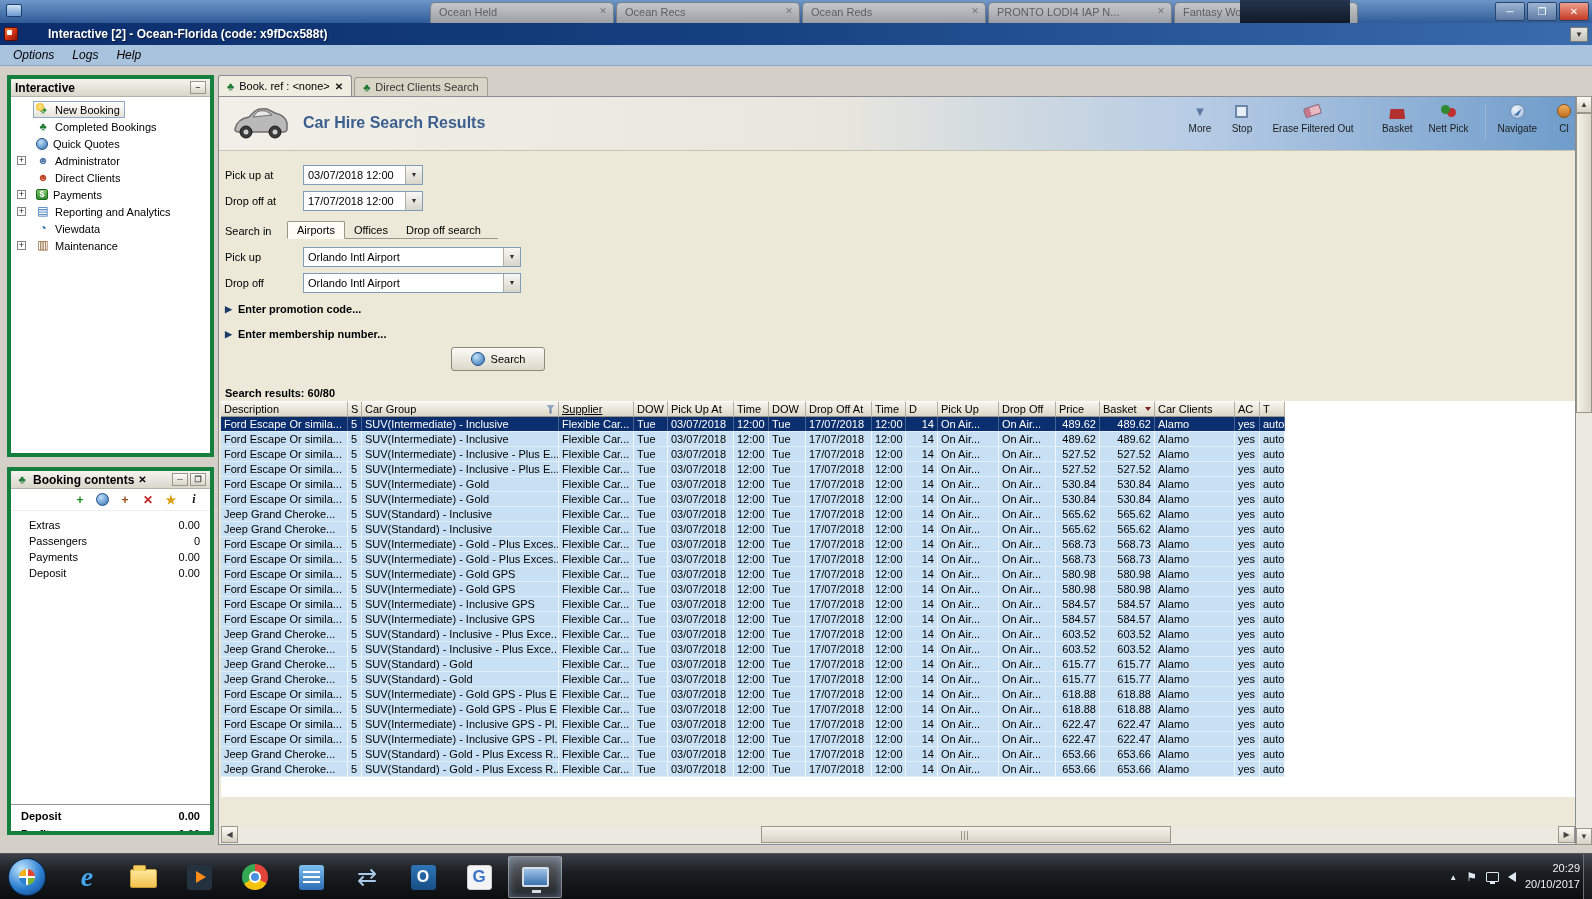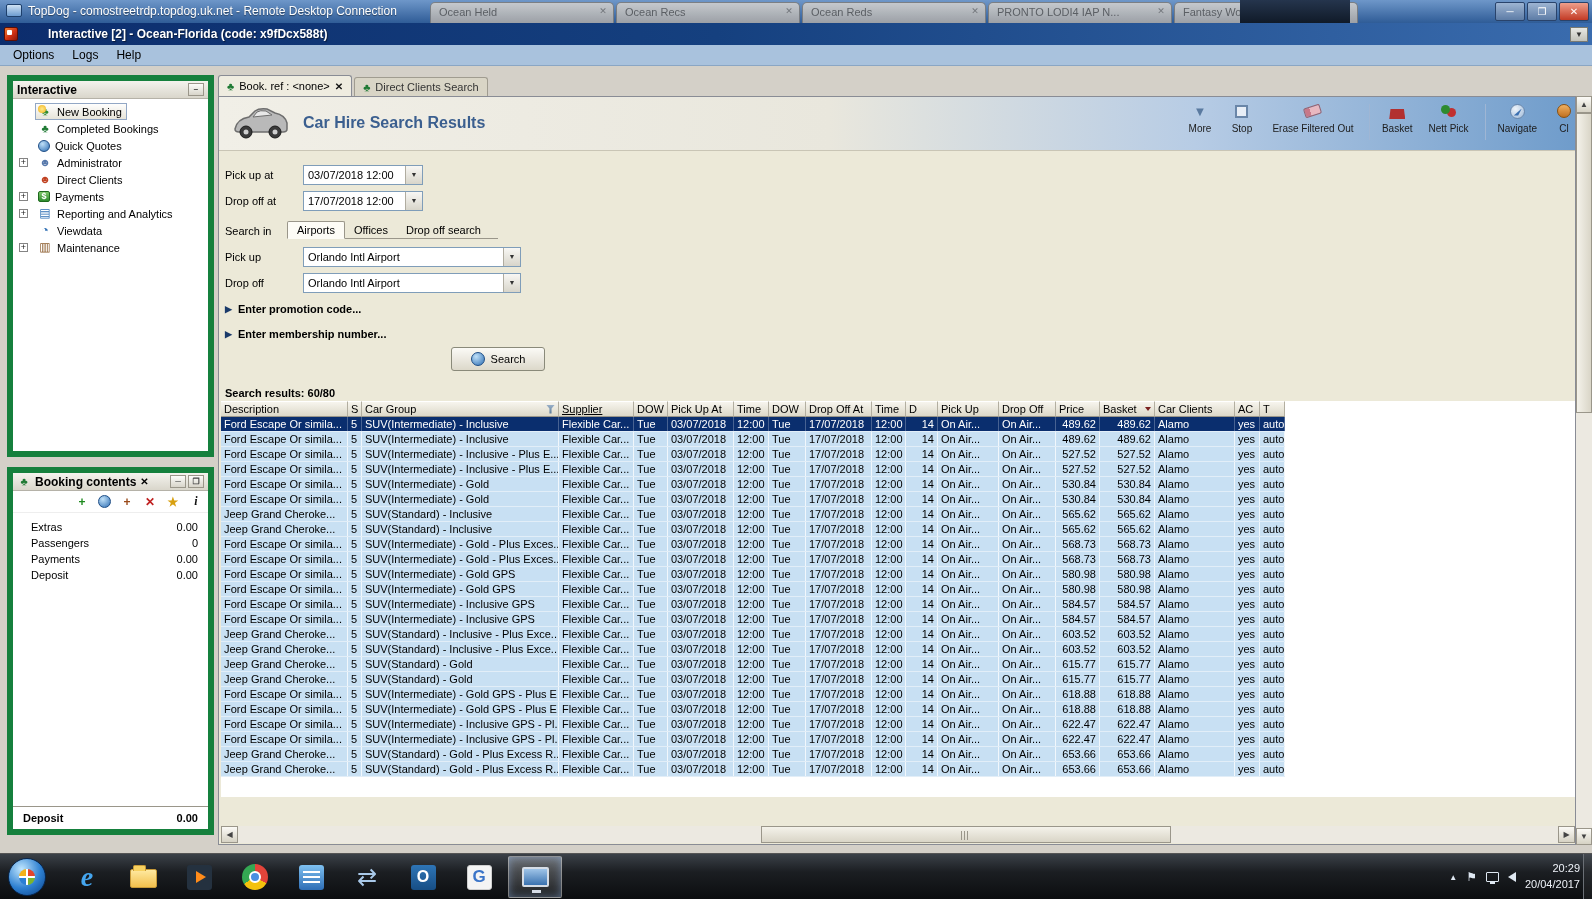--- a/index.html
+++ b/index.html
@@ -17,28 +17,28 @@
   .win-controls{position:absolute;right:3px;top:2px;display:flex;gap:2px;}
   .win-btn{width:30px;height:19px;background:linear-gradient(#9db4d2,#5d7ca6);border:1px solid #29436b;border-radius:2px;color:#fff;font-size:10px;line-height:17px;text-align:center;}
   .win-btn.close{background:linear-gradient(#ef9f8b,#c23a25);}
 
   
   .app-titlebar{position:absolute;left:0;top:23px;width:1592px;height:22px;background:linear-gradient(90deg,#0c2d6d 0%,#15407f 45%,#3a6cae 100%);display:flex;align-items:center;padding:0 4px;}
   .app-ico{width:14px;height:14px;background:linear-gradient(135deg,#f08030 0%,#d03015 55%,#8c180a 100%);border:1px solid #5e0f05;border-radius:2px;margin-right:6px;position:relative;}
   .app-ico::after{content:"";position:absolute;left:2px;top:2px;width:5px;height:5px;background:#fff;border-radius:1px;}
   .app-title{color:#fff;font-weight:bold;font-size:12px;text-shadow:1px 1px 1px rgba(0,0,0,.5);margin-left:24px;}
   .app-titlebar .tb-right{margin-left:auto;width:18px;height:15px;background:linear-gradient(#e8e8e4,#c2c2ba);border:1px solid #7a7a72;font-size:8px;text-align:center;line-height:13px;color:#333;}
-  .menubar{position:absolute;left:0;top:45px;width:1592px;height:21px;background:#a9c2dd;border-bottom:1px solid #8aa6c4;display:flex;align-items:center;padding:0 4px;}
+  .menubar{position:absolute;left:0;top:45px;width:1592px;height:21px;background:#a9c2dd;border-bottom:1px solid #8aa6c4;display:flex;align-items:center;padding:0 4px;font-style:italic;}
   .menu-item{padding:2px 9px;font-size:12px;}
 
   
   .workspace{position:absolute;left:0;top:66px;width:1592px;height:787px;background:#d4d0c8;overflow:hidden;}
 
   
-  .panel{position:absolute;background:#fff;border:6px solid #15803d;overflow:hidden;}
+  .panel{position:absolute;background:#fff;border:4px solid #15803d;overflow:hidden;}
   .panel-hdr{height:18px;background:linear-gradient(#f4f3ee,#d9d6cb);border-bottom:1px solid #b5b2a8;display:flex;align-items:center;padding:0 4px;font-weight:bold;font-size:12px;}
   .panel-hdr .hdr-btn{margin-left:auto;width:16px;height:13px;background:linear-gradient(#fcfcfa,#d8d5ca);border:1px solid #9a968a;font-size:8px;line-height:11px;text-align:center;color:#444;}
   .hdr-btn + .hdr-btn{margin-left:2px;}
 
   
   .side-list{padding-top:4px;}
   .side-item{height:17px;display:flex;align-items:center;position:relative;padding-left:22px;white-space:nowrap;}
   .plusbox{position:absolute;left:6px;top:4px;width:9px;height:9px;border:1px solid #848484;background:#fff;font-size:9px;line-height:7px;text-align:center;color:#222;}
   .wrap{display:inline-flex;align-items:center;padding:1px 4px 1px 2px;border:1px solid transparent;}
   .side-item.selected .wrap{border-color:#92a7c5;background:linear-gradient(#fefefd,#e7e4d9);}
@@ -164,21 +164,20 @@
   .tray-net::after{content:"";position:absolute;left:3px;bottom:-3px;width:5px;height:2px;background:#dfe8f2;}
   .tray-vol{width:0;height:0;border-top:5px solid transparent;border-bottom:5px solid transparent;border-right:8px solid #dfe8f2;position:relative;}
   .clock{text-align:right;font-size:11px;line-height:1.45;}
   .show-desktop{position:absolute;right:0;top:0;width:9px;height:46px;border-left:1px solid #6a6f75;background:rgba(255,255,255,.05);}
 </style>
 </head>
 <body>
 
 <div class="rdp-bar">
   <span class="rdp-ico"></span>
-  <span class="rdp-title">TopDog - comostreetrdp.topdog.uk.net - Remote Desktop Connection</span>
   <div class="bg-tabs">
     <div class="bg-tab"><span>Ocean Held</span><span class="tab-x">✕</span></div>
     <div class="bg-tab"><span>Ocean Recs</span><span class="tab-x">✕</span></div>
     <div class="bg-tab"><span>Ocean Reds</span><span class="tab-x">✕</span></div>
     <div class="bg-tab"><span>PRONTO LODI4 IAP N...</span><span class="tab-x">✕</span></div>
     <div class="bg-tab"><span>Fantasy World Beach S...</span><span class="tab-x">✕</span></div>
   </div>
   <div class="rdp-darkseg"></div>
   <div class="win-controls">
     <div class="win-btn">─</div>
@@ -1019,17 +1018,17 @@
         <span class="ic-rdp"></span>
       </div>
   </div>
   <div class="tray">
     <span class="tray-up">▲</span>
     <span class="tray-flag">⚑</span>
     <span class="tray-net"></span>
     <span class="tray-vol"></span>
     <div class="clock">
       <div>20:29</div>
-      <div>20/04/2017</div>
+      <div>20/10/2017</div>
     </div>
   </div>
   <div class="show-desktop"></div>
 </div>
 
 </body></html>

